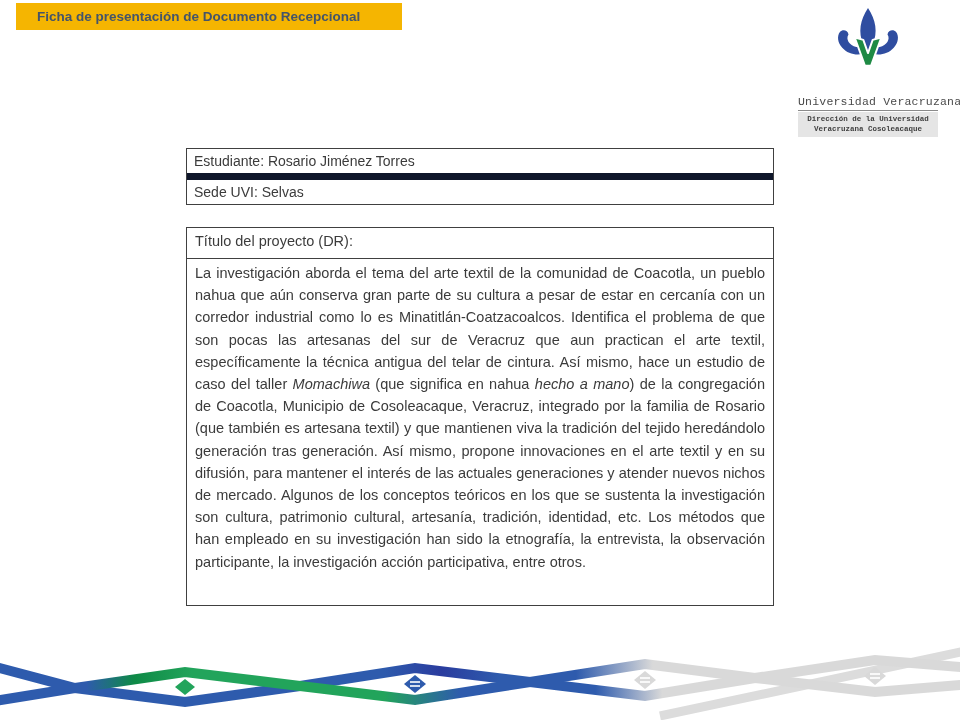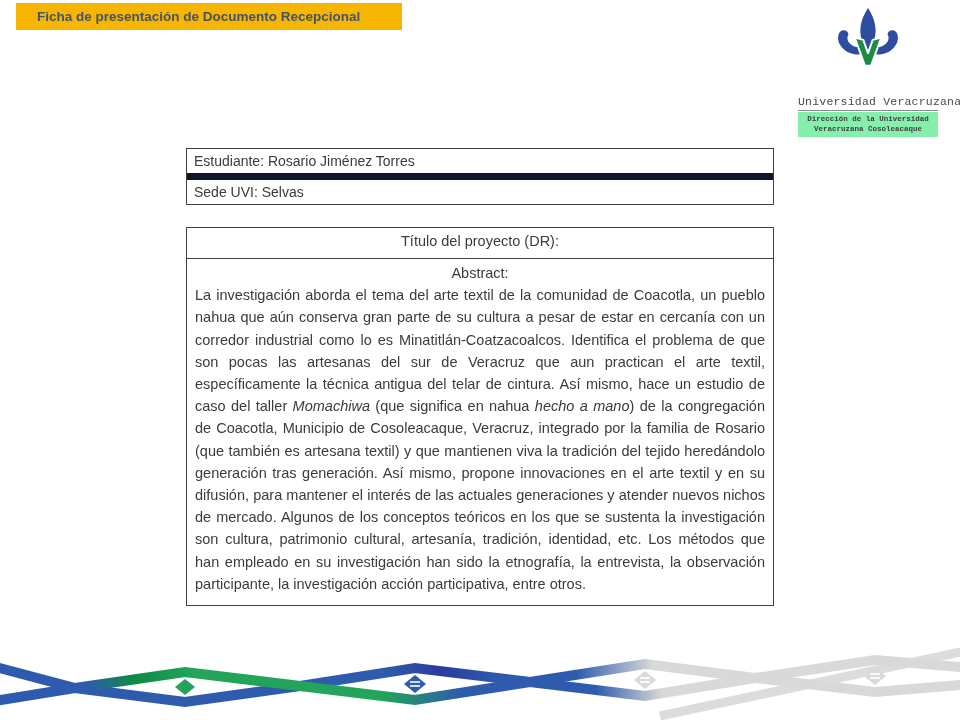--- a/index.html
+++ b/index.html
@@ -17,42 +17,42 @@
   .header-bar .title { color:#44546A; font-size:13.5px; font-weight:bold; }
 
   
   .logo { position:absolute; top:6px; right:22px; width:140px; text-align:center;font-family:Liberation Mono, monospace; }
   .logo svg { display:block; margin:0 auto; }
   .logo .inst {
     font-size:11.5px; color:#4a4a4a; letter-spacing:0.2px; white-space:nowrap;
     padding-bottom:2px; border-bottom:1.5px solid #8a8a8a; margin-top:1px;
   }
   .logo .dept {
-    background:#86efac; font-size:7.5px; font-weight:bold; color:#3f3f3f;
+    background:#e5e5e5; font-size:7.5px; font-weight:bold; color:#3f3f3f;
     line-height:1.35; padding:2px 0 3px; margin-top:1px;
   }
 
   
   .info-table {
     position:absolute; left:186px; top:148px; width:588px;
     border:1px solid #404040; box-sizing:border-box; background:#fff;
   }
   .info-row {
     height:24px; line-height:24px; padding-left:7px;
     font-size:14px; color:#3b3b3b; white-space:nowrap; overflow:hidden;
   }
   .info-row + .info-row { border-top:7px solid #0f172a; }
 
   
   .project-table {
     position:absolute; left:186px; top:227px; width:588px;
     border:1px solid #404040; box-sizing:border-box; background:#fff;
   }
   .cell { padding:3px 8px 6px; font-size:14.5px; color:#3b3b3b; }
-  .cell .label-line { display:block;text-align:center; }
+  .cell .label-line { display:block; }
   .cell.title-cell { line-height:21px; border-bottom:1px solid #404040; }
   .cell.title-cell .body-text { display:block; text-align:justify; }
   .cell.abstract-cell { line-height:22.2px; text-align:justify; min-height:346px; box-sizing:border-box; }
 
   
   .ribbon { position:absolute; left:0; bottom:0; width:960px; height:78px; }
 </style>
 </head>
 <body>
 
@@ -85,21 +85,20 @@
   <div class="info-table">
     <div class="info-row">Estudiante: Rosario Jiménez Torres</div>
     <div class="info-row">Sede UVI: Selvas</div>
   </div>
 
   <div class="project-table">
     <div class="cell title-cell">
       <span class="label-line">Título del proyecto (DR):</span>
     </div>
     <div class="cell abstract-cell">
-      <span class="label-line">Abstract:</span>
       <span><span>La investigación aborda el tema del arte textil de la comunidad de Coacotla, un pueblo nahua que aún conserva gran parte de su cultura a pesar de estar en cercanía con un corredor industrial como lo es Minatitlán-Coatzacoalcos. Identifica el problema de que son pocas las artesanas del sur de Veracruz que aun practican el arte textil, específicamente la técnica antigua del telar de cintura. Así mismo, hace un estudio de caso del taller </span><i>Momachiwa</i><span> (que significa en nahua </span><i>hecho a mano</i><span>) de la congregación de Coacotla, Municipio de Cosoleacaque, Veracruz, integrado por la familia de Rosario (que también es artesana textil) y que mantienen viva la tradición del tejido heredándolo generación tras generación. Así mismo, propone innovaciones en el arte textil y en su difusión, para mantener el interés de las actuales generaciones y atender nuevos nichos de mercado. Algunos de los conceptos teóricos en los que se sustenta la investigación son cultura, patrimonio cultural, artesanía, tradición, identidad, etc. Los métodos que han empleado en su investigación han sido la etnografía, la entrevista, la observación participante, la investigación acción participativa, entre otros.</span></span>
     </div>
   </div>
 
   <svg class="ribbon" viewBox="0 0 960 78">
     <defs>
       <linearGradient id="gradA" gradientUnits="userSpaceOnUse" x1="0" y1="0" x2="960" y2="0">
         <stop offset="0" stop-color="#2E5BAD"></stop>
         <stop offset="0.40" stop-color="#2E5BAD"></stop>
         <stop offset="0.46" stop-color="#2A3C9E"></stop>

